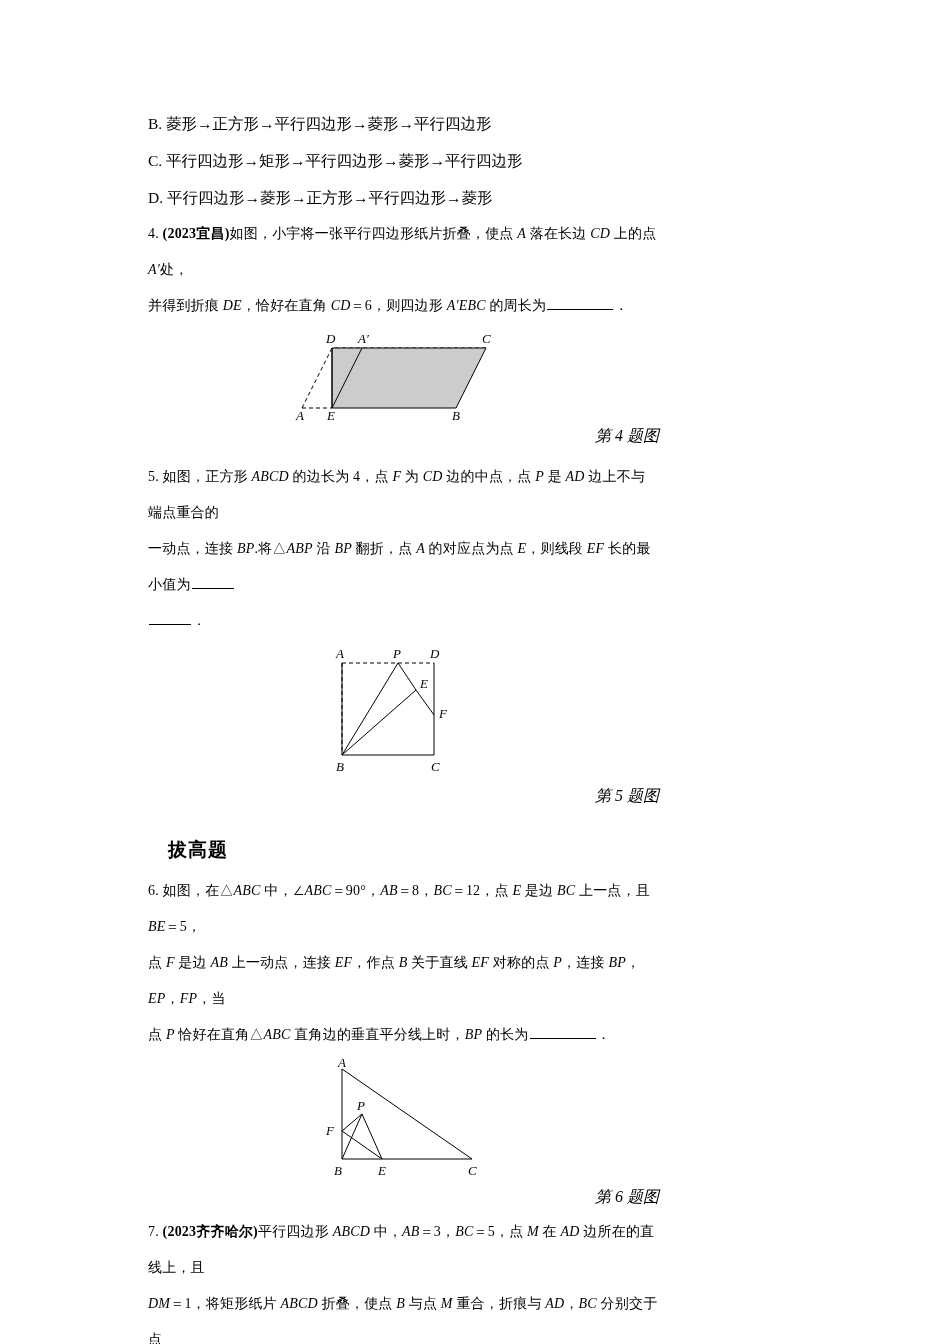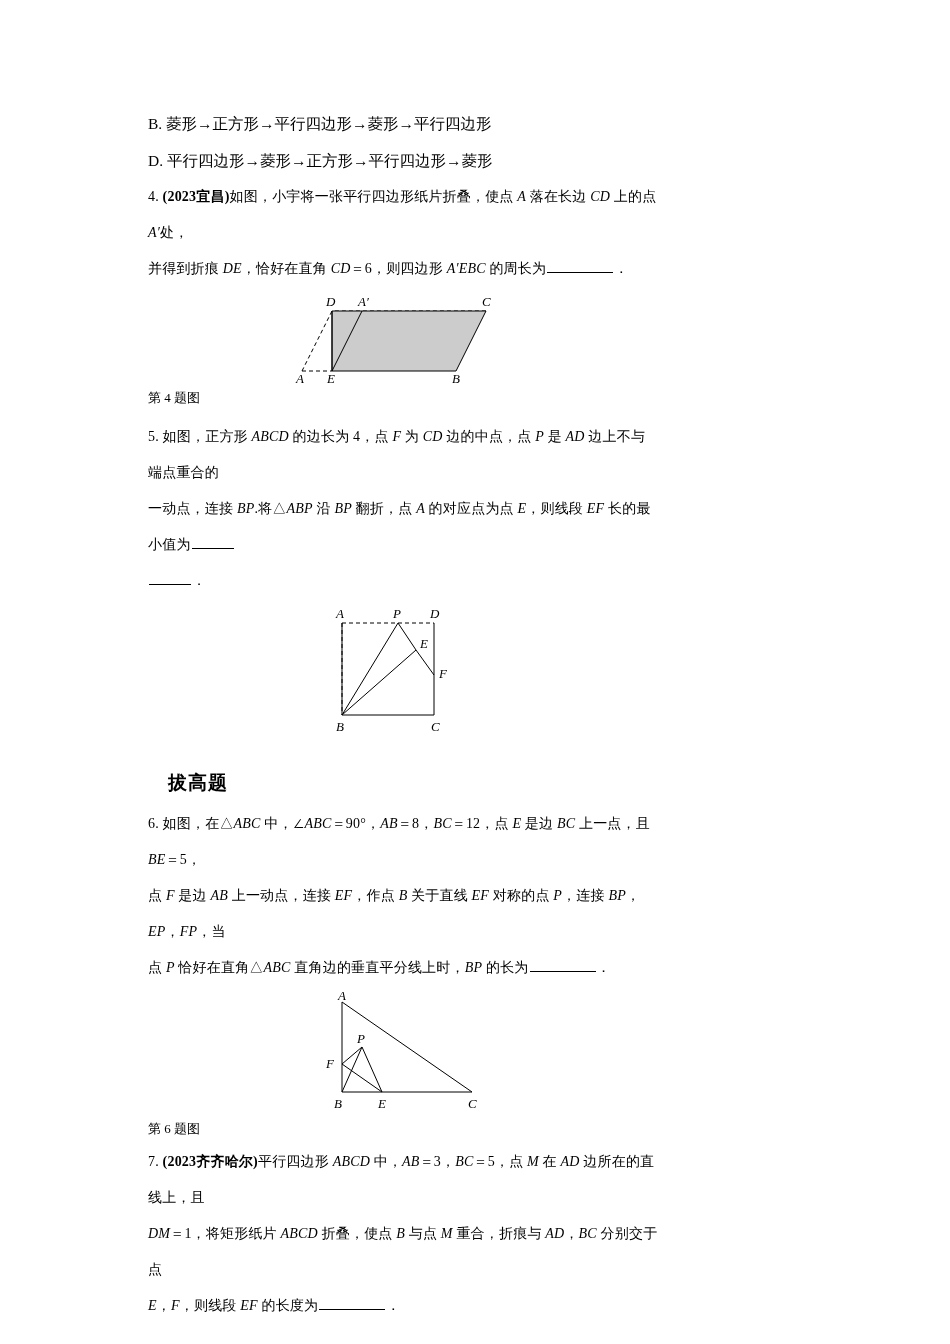--- a/index.html
+++ b/index.html
@@ -36,23 +36,24 @@
   .secheading {
     font-size: 19px;
     font-weight: bold;
     font-family: "Liberation Sans", sans-serif;
     letter-spacing: 1px;
     margin-top: 30px;
     margin-bottom: 10px;
     margin-left: 20px;
   }
   .figcaption {
-    text-align: left;
-    font-size: 13px;
+    text-align: right;
+    font-size: 16px;
     margin-top: 6px;
+    font-style: italic;
   }
   .figbox {
     width: 100%;
     display: flex;
     justify-content: center;
     margin-top: 6px;
   }
   .blank {
     display: inline-block;
     border-bottom: 1px solid #000;
@@ -76,20 +77,23 @@
   .gap12 { height: 12px; }
   .gap6 { height: 6px; }
 </style>
 </head>
 <body>
 
 <div class="page">
 
   <div class="opt">
     <span>B. 菱形→正方形→平行四边形→菱形→平行四边形</span>
+  </div>
+  <div class="opt">
+    <span>C. 平行四边形→矩形→平行四边形→菱形→平行四边形</span>
   </div>
   <div class="opt">
     <span>D. 平行四边形→菱形→正方形→平行四边形→菱形</span>
   </div>
 
   <div class="para">
     <span>4.</span>
     <span class="bold">(2023宜昌)</span><span>如图，小宇将一张平行四边形纸片折叠，使点 </span><span class="it">A</span><span> 落在长边 </span><span class="it">CD</span><span> 上的点 </span><span class="it">A′</span><span>处，</span><br>
     <span>并得到折痕 </span><span class="it">DE</span><span>，恰好在直角 </span><span class="it">CD</span><span>＝6，则四边形 </span><span class="it">A′EBC</span><span> 的周长为</span><span class="blank"></span><span>．</span>
   </div>
@@ -142,20 +146,21 @@
       <line x1="122" y1="45" x2="140" y2="70" stroke="#000" stroke-width="1"></line>
       <text x="42" y="13">A</text>
       <text x="99" y="13">P</text>
       <text x="136" y="13">D</text>
       <text x="126" y="43">E</text>
       <text x="145" y="73">F</text>
       <text x="42" y="126">B</text>
       <text x="137" y="126">C</text>
     </svg>
   </div>
+  <div class="figcaption">第 5 题图</div>
 
   <div class="secheading">拔高题</div>
 
   <div class="para">
     <span>6.</span>
     <span>如图，在△</span><span class="it">ABC</span><span> 中，∠</span><span class="it">ABC</span><span>＝90°，</span><span class="it">AB</span><span>＝8，</span><span class="it">BC</span><span>＝12，点 </span><span class="it">E</span><span> 是边 </span><span class="it">BC</span><span> 上一点，且 </span><span class="it">BE</span><span>＝5，</span><br>
     <span>点 </span><span class="it">F</span><span> 是边 </span><span class="it">AB</span><span> 上一动点，连接 </span><span class="it">EF</span><span>，作点 </span><span class="it">B</span><span> 关于直线 </span><span class="it">EF</span><span> 对称的点 </span><span class="it">P</span><span>，连接 </span><span class="it">BP</span><span>，</span><span class="it">EP</span><span>，</span><span class="it">FP</span><span>，当</span><br>
     <span>点 </span><span class="it">P</span><span> 恰好在直角△</span><span class="it">ABC</span><span> 直角边的垂直平分线上时，</span><span class="it">BP</span><span> 的长为</span><span class="blank"></span><span>．</span>
   </div>
 

